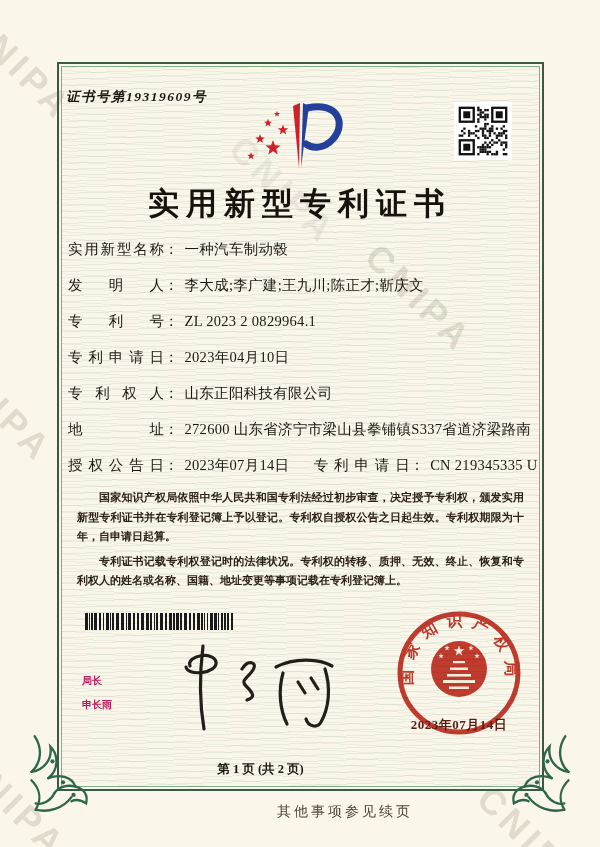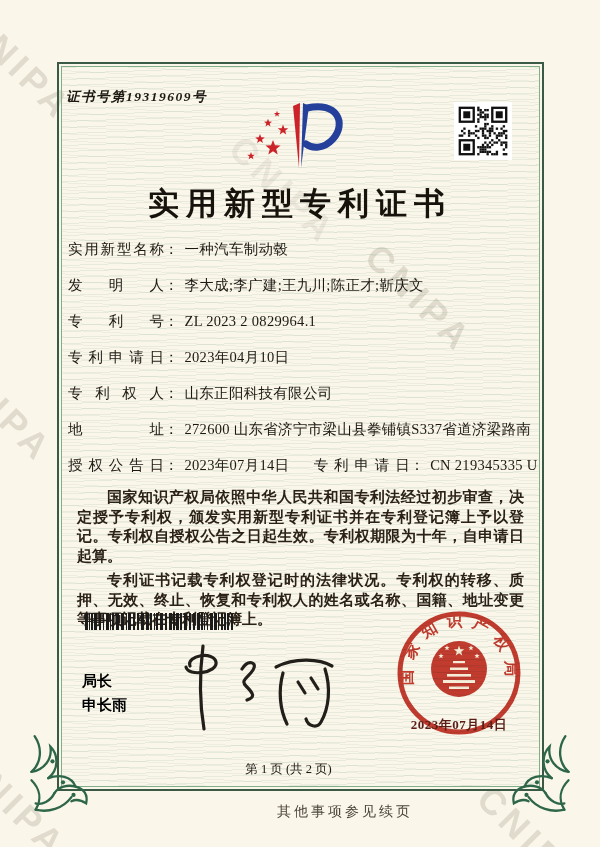--- a/index.html
+++ b/index.html
@@ -27,29 +27,29 @@
   .logo{left:243px;top:92px;width:115px;height:85px;}
   .qr{left:454px;top:102px;width:58px;height:58px;}
   .title{left:0;top:183px;width:600px;text-align:center;font-size:31px;font-weight:700;
          letter-spacing:7px;color:#17120c;}
   .fields{left:68px;top:239px;width:470px;font-size:14.5px;font-weight:500;}
   .frow{height:36px;line-height:20px;white-space:nowrap;}
   .flabel{display:inline-block;width:96px;text-align:justify;text-align-last:justify;vertical-align:top;}
   .fcolon{display:inline-block;margin-right:6px;}
   .fval{letter-spacing:.3px;}
   .fgroup1{display:inline-block;width:242px;}
-  .paras{left:77px;top:488px;width:447px;font-size:15px;line-height:19.5px;
+  .paras{left:77px;top:488px;width:447px;font-size:11px;line-height:19.5px;
          font-weight:700;color:#2b2117;text-align:justify;}
   .paras p{margin:0 0 5px 0;text-indent:2em;}
   .barcode{left:85px;top:613px;width:155px;height:17px;}
   .sigblock{left:82px;top:669px;font-family:"Liberation Sans","DejaVu Sans",sans-serif;
-            font-size:15px;font-weight:700;line-height:24px;color:#000000;}
+            font-size:10px;font-weight:700;line-height:24px;color:#be185d;}
   .sig{left:148px;top:636px;width:205px;height:100px;}
   .seal{left:391px;top:605px;width:136px;height:146px;mix-blend-mode:multiply;opacity:.94;}
-  .pageinfo{left:0;top:761px;width:521px;text-align:center;font-size:12.5px;font-weight:400;padding-left:28px;}
+  .pageinfo{left:0;top:761px;width:521px;text-align:center;font-size:12.5px;font-weight:700;}
   .note{left:0;top:803px;width:594px;text-align:center;font-size:14px;color:#4c443a;letter-spacing:3px;margin-left:48px;}
 </style>
 </head>
 <body>
 
 <div class="page">
 
   <span class="wm" style="left:-14px;top:4px;">CNIPA</span>
   <span class="wm" style="left:250px;top:128px;opacity:.55;">CNIPA</span>
   <span class="wm" style="left:386px;top:236px;">CNIPA</span>

